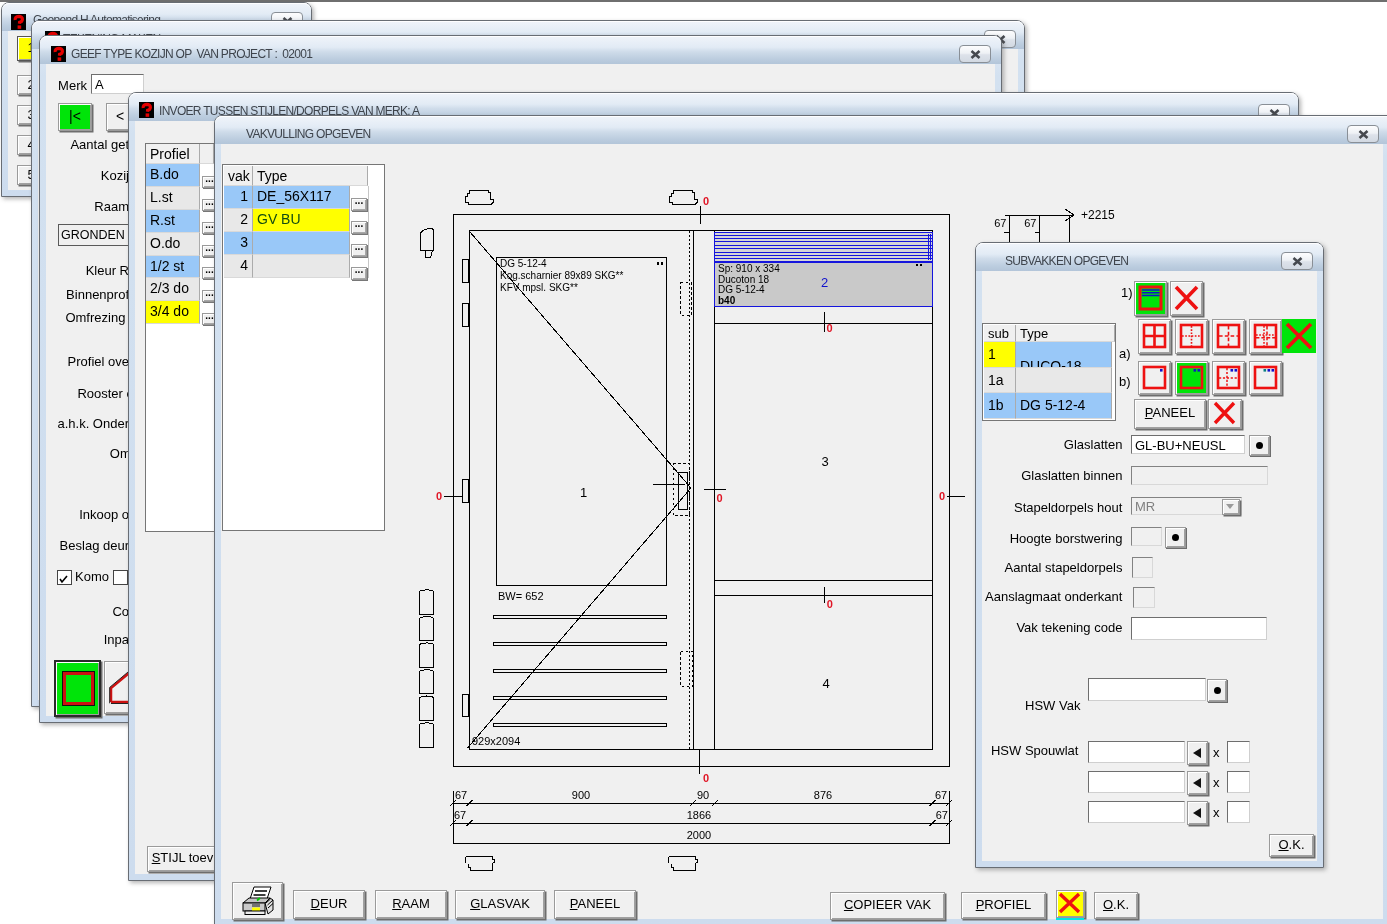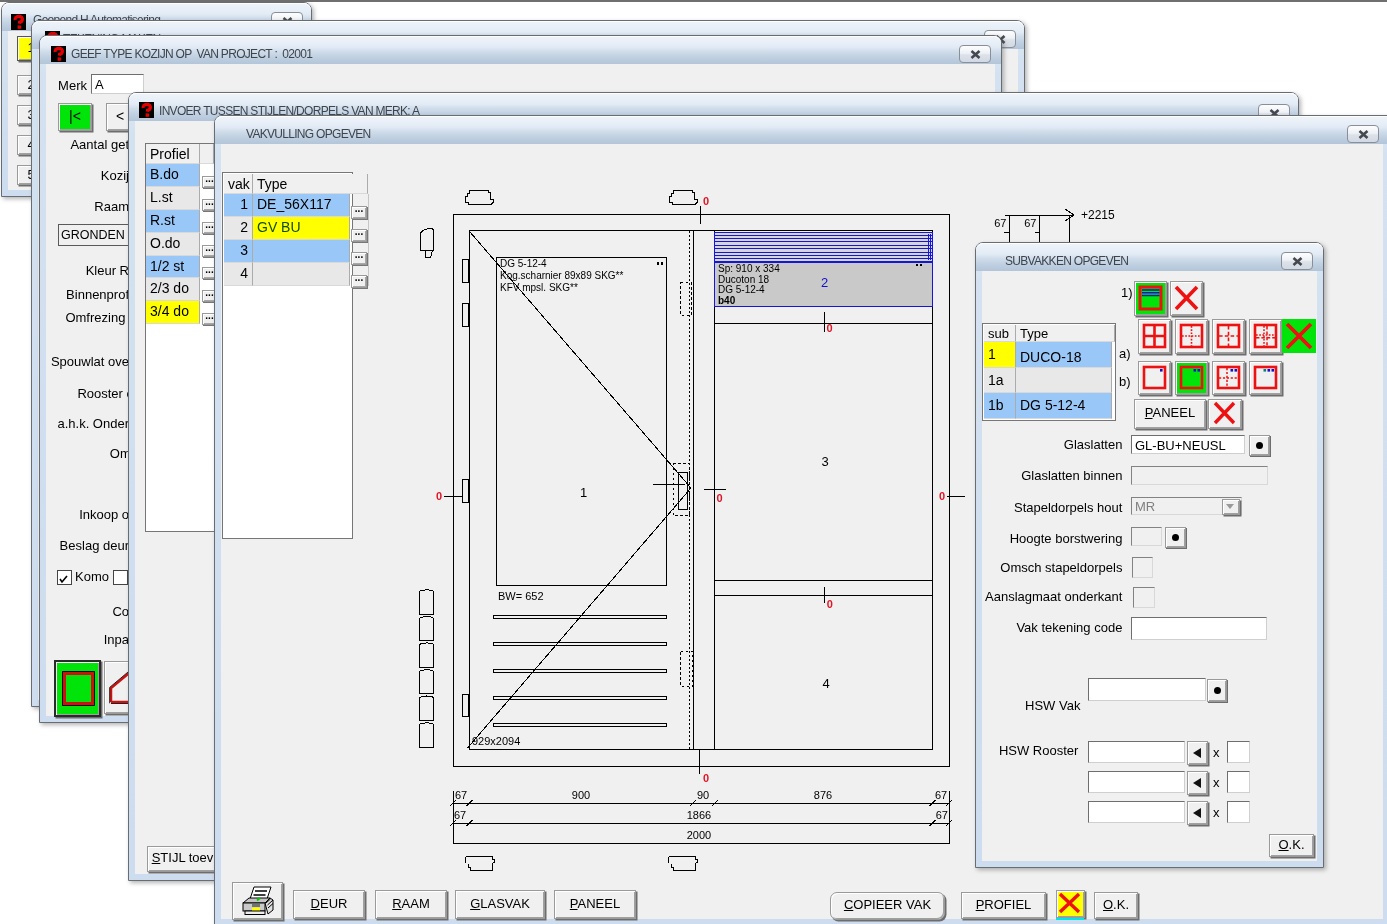--- a/index.html
+++ b/index.html
@@ -89,21 +89,21 @@
  <div class="lbl" style="left:0;top:42px;width:47px;">Merk</div>
  <div class="fld" style="left:51px;top:38px;width:53px;height:20px;">A</div>
  <div class="btn" style="left:18px;top:67px;width:32px;height:26px;background:#00e409;line-height:24px;font-size:14px;">|&lt;</div>
  <div class="btn" style="left:66px;top:67px;width:26px;height:26px;line-height:24px;font-size:14px;">&lt;</div>
  <div class="lbl" style="left:0;top:101px;width:89px;">Aantal get</div>
  <div class="lbl" style="left:0;top:132px;width:89px;">Kozij</div>
  <div class="lbl" style="left:0;top:163px;width:89px;">Raam</div>
  <div class="lbl" style="left:0;top:227px;width:89px;">Kleur R</div>
  <div class="lbl" style="left:0;top:251px;width:89px;">Binnenprof</div>
  <div class="lbl" style="left:0;top:274px;width:89px;">Omfrezing </div>
- <div class="lbl" style="left:0;top:318px;width:89px;">Spouwlat ove</div>
+ <div class="lbl" style="left:0;top:318px;width:89px;">Profiel ove</div>
  <div class="lbl" style="left:4px;top:350px;width:97px;">Rooster op</div>
  <div class="lbl" style="left:0;top:380px;width:89px;">a.h.k. Onder</div>
  <div class="lbl" style="left:0;top:410px;width:111px;">Omsch</div>
  <div class="lbl" style="left:0;top:471px;width:89px;">Inkoop o</div>
  <div class="lbl" style="left:0;top:502px;width:89px;">Beslag deur</div>
  <div class="lbl" style="left:0;top:568px;width:89px;">Co</div>
  <div class="lbl" style="left:0;top:596px;width:89px;">Inpa</div>
  <div style="position:absolute;left:18px;top:188px;width:71px;height:22px;border:1px solid #5a5a5a;
   background:#f0f0f0;font-size:12.5px;padding:3px 0 0 2px;box-sizing:border-box;">GRONDEN</div>
  <div style="position:absolute;left:17px;top:534px;width:13px;height:13px;background:#fff;border:1px solid #444;">
@@ -159,21 +159,21 @@
 
 <div class="win" id="w5" style="left:214px;top:115px;width:1172px;height:812px;border-radius:8px 0 0 0;">
  <div class="tb" style="border-radius:7px 0 0 0;"></div>
  <div class="ttl" style="left:31px;">VAKVULLING OPGEVEN</div>
  <div class="cls" style="right:8px;">
       <svg width="11" height="9">
         <path d="M1.5,1 L9.5,8 M9.5,1 L1.5,8" stroke="#45484e" stroke-width="2.6"></path>
       </svg>
     </div>
  <div class="bd" style="right:4px;bottom:9px;"></div>
- <div style="position:absolute;left:7px;top:56px;width:131px;height:367px;background:#fff;border:1px solid #767676;box-sizing:border-box;">
+ <div style="position:absolute;left:7px;top:48px;width:163px;height:367px;background:#fff;border:1px solid #767676;box-sizing:border-box;">
   <div class="cell" style="left:1px;top:1px;width:29px;height:20px;background:#f0f0f0;">vak</div>
   <div class="cell" style="left:30px;top:1px;width:115px;height:20px;background:#f0f0f0;">Type</div>
   <div class="cell" style="left:1px;top:21px;width:29px;height:23px;background:#99c8f8;text-align:right;padding:2px 4px 0 0;">1</div>
   <div class="cell" style="left:30px;top:21px;width:97px;height:23px;background:#99c8f8;">DE_56X117</div>
   <div class="cell" style="left:1px;top:44px;width:29px;height:23px;background:#e8e8e8;text-align:right;padding:2px 4px 0 0;">2</div>
   <div class="cell" style="left:30px;top:44px;width:97px;height:23px;background:#ffff00;color:#124b12;">GV BU</div>
   <div class="cell" style="left:1px;top:67px;width:29px;height:23px;background:#99c8f8;text-align:right;padding:2px 4px 0 0;">3</div>
   <div class="cell" style="left:30px;top:67px;width:97px;height:23px;background:#99c8f8;"></div>
   <div class="cell" style="left:1px;top:90px;width:29px;height:23px;background:#e8e8e8;text-align:right;padding:2px 4px 0 0;">4</div>
   <div class="cell" style="left:30px;top:90px;width:97px;height:23px;background:#e8e8e8;"></div>
@@ -304,21 +304,21 @@
    <rect x="12" y="18" width="8" height="3" fill="#737373"></rect>
    <rect x="12" y="21.5" width="8" height="3.5" fill="#ffff00"></rect>
    <rect x="5" y="25" width="20" height="3.5" fill="#ececec" stroke="#000" stroke-width="1"></rect>
    <path d="M17,14.5 l3,-2.5" stroke="#00cc00" stroke-width="1.8"></path>
   </svg>
     </div>
  <div class="btn" style="left:78px;top:774px;width:70px;height:27px;line-height:25px;"><u>D</u>EUR</div>
  <div class="btn" style="left:160px;top:774px;width:70px;height:27px;line-height:25px;"><u>R</u>AAM</div>
  <div class="btn" style="left:240px;top:774px;width:88px;height:27px;line-height:25px;"><u>G</u>LASVAK</div>
  <div class="btn" style="left:339px;top:774px;width:80px;height:27px;line-height:25px;"><u>P</u>ANEEL</div>
- <div class="btn" style="left:615px;top:776px;width:113px;height:26px;line-height:24px;border-radius:7px;"><u>C</u>OPIEER VAK</div>
+ <div class="btn" style="left:615px;top:776px;width:113px;height:26px;line-height:24px;"><u>C</u>OPIEER VAK</div>
  <div class="btn" style="left:746px;top:776px;width:83px;height:25px;line-height:23px;"><u>P</u>ROFIEL</div>
  <div class="btn" style="left:841px;top:774px;width:27px;height:26px;background:#ffff00;">
   <svg width="23" height="22" style="position:absolute;left:1px;top:1px;">
         <path d="M2,2 L21,20 M21,2 L2,20" stroke="#ee1111" stroke-width="3.4"></path>
       </svg>
     </div>
  <div style="position:absolute;left:841px;top:801.5px;width:28px;height:2px;background:#00e5e5;"></div>
  <div class="btn" style="left:879px;top:776px;width:42px;height:25px;line-height:23px;"><u>O</u>.K.</div>
 </div>
 
@@ -339,21 +339,21 @@
       </svg></div>
  <div class="ibtn" style="left:194px;top:38px;height:33px;">
   <svg width="31" height="32">
         <path d="M5,5 L26,27 M26,5 L5,27" stroke="#ee1111" stroke-width="3.6"></path>
       </svg></div>
 
  <div style="position:absolute;left:6px;top:72px;width:134px;height:98px;background:#fff;border:1px solid #767676;box-sizing:border-box;margin-top:8px;">
   <div class="cell" style="left:1px;top:1px;width:32px;height:17px;background:#f0f0f0;font-size:13px;padding-top:1px;">sub</div>
   <div class="cell" style="left:33px;top:1px;width:99px;height:17px;background:#f0f0f0;font-size:13px;padding-top:1px;">Type</div>
   <div class="cell" style="left:1px;top:18px;width:32px;height:25.5px;background:#ffff00;padding-top:4px;">1</div>
-  <div class="cell" style="left:33px;top:18px;width:96px;height:25.5px;background:#99c8f8;padding-top:7px;">DUCO-18</div>
+  <div class="cell" style="left:33px;top:18px;width:96px;height:25.5px;background:#99c8f8;padding-top:16px;">DUCO-18</div>
   <div class="cell" style="left:1px;top:43.5px;width:32px;height:25.5px;background:#e8e8e8;padding-top:4px;">1a</div>
   <div class="cell" style="left:33px;top:43.5px;width:96px;height:25.5px;background:#e8e8e8;padding-top:4px;"></div>
   <div class="cell" style="left:1px;top:69px;width:32px;height:26px;background:#99c8f8;padding-top:4px;">1b</div>
   <div class="cell" style="left:33px;top:69px;width:96px;height:26px;background:#99c8f8;padding-top:4px;">DG 5-12-4</div>
  </div>
 
  <div style="position:absolute;left:143px;top:103px;font-size:13px;">a)</div>
  <div class="ibtn" style="left:162px;top:76px;height:33px;">
   <svg width="31" height="32">
         <rect x="5" y="5" width="21" height="22" stroke="#ee1111" stroke-width="2.6" fill="none"></rect>
@@ -426,34 +426,34 @@
   <div class="btn" style="right:1px;top:1px;width:16px;height:14px;">
         <svg width="9" height="6" style="position:absolute;left:3px;top:4px;">
           <polygon points="0,0 8,0 4,5" fill="#9a9a9a"></polygon>
         </svg>
       </div></div>
  <div class="lbl" style="left:0;top:288px;width:150px;">Hoogte borstwering </div>
  <div class="dfl" style="left:155px;top:284px;width:31px;height:19px;"></div>
  <div class="dot" style="left:189px;top:284px;width:19px;height:19px;">
       <i></i>
     </div>
- <div class="lbl" style="left:0;top:317px;width:150px;">Omsch stapeldorpels </div>
+ <div class="lbl" style="left:0;top:317px;width:150px;">Aantal stapeldorpels </div>
  <div class="dfl" style="left:156px;top:314px;width:21px;height:21px;"></div>
  <div class="lbl" style="left:0;top:346px;width:150px;">Aanslagmaat onderkant </div>
  <div class="dfl" style="left:157px;top:344px;width:22px;height:21px;"></div>
  <div class="lbl" style="left:0;top:377px;width:150px;">Vak tekening code </div>
  <div class="fld" style="left:155px;top:374px;width:136px;height:23px;"></div>
 
  <div class="lbl" style="left:0;top:455px;width:108px;">HSW Vak </div>
  <div class="fld" style="left:112px;top:435px;width:118px;height:23px;"></div>
  <div class="dot" style="left:231px;top:436px;width:18px;height:21px;">
       <i></i>
     </div>
 
- <div class="lbl" style="left:0;top:500px;width:106px;">HSW Rooster </div>
+ <div class="lbl" style="left:0;top:500px;width:106px;">HSW Spouwlat </div>
  <div class="fld" style="left:112px;top:498px;width:97px;height:22px;"></div>
  <div class="btn" style="left:211px;top:498px;width:19px;height:22px;">
       <svg width="8" height="10" style="position:absolute;left:5px;top:6px;">
         <polygon points="8,0 8,10 0,5" fill="#111"></polygon>
       </svg>
     </div>
  <div style="position:absolute;left:237px;top:502px;font-size:13px;">x</div>
  <div class="fld" style="left:251px;top:498px;width:23px;height:22px;"></div>
  <div class="fld" style="left:112px;top:528px;width:97px;height:22px;"></div>
  <div class="btn" style="left:211px;top:528px;width:19px;height:22px;">

